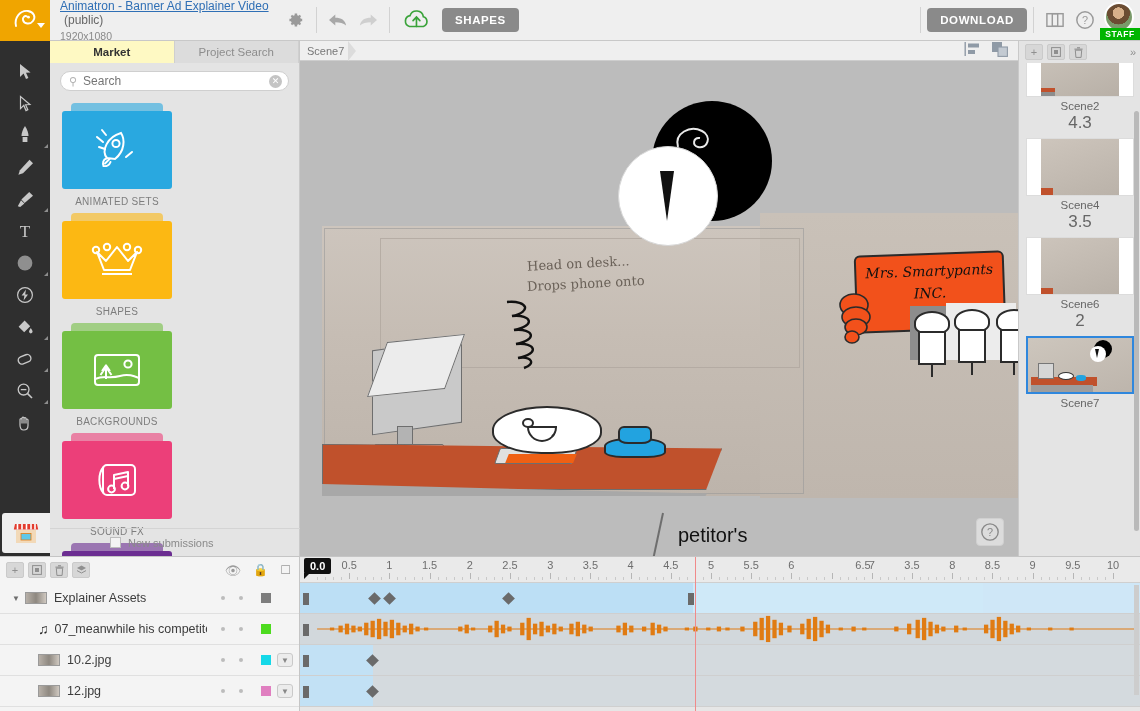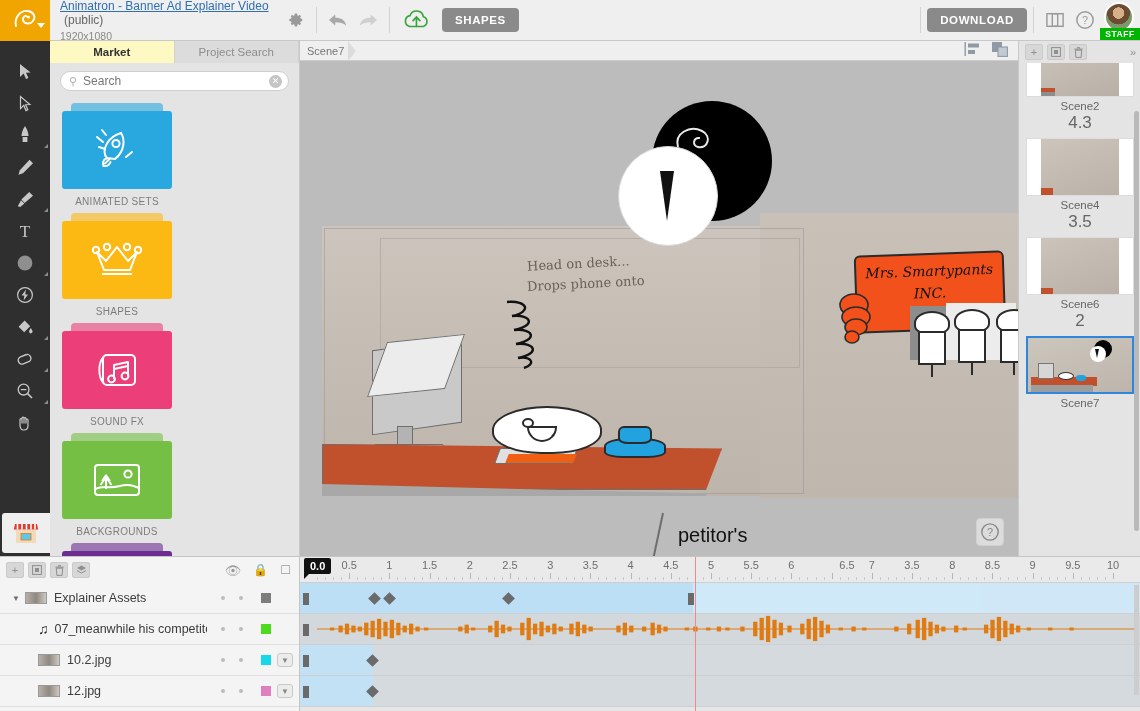--- a/index.html
+++ b/index.html
@@ -448,68 +448,72 @@
                 <circle cx="17" cy="8" r="3.2"></circle>
                 <circle cx="37" cy="8" r="3.2"></circle>
                 <line x1="12" y1="35" x2="42" y2="35"></line>
               </g>
             </svg>
         </div>
         <div class="lbl">SHAPES</div>
       </div>
 
       <div class="cat">
+        <div class="tab-top" style="background:#74bf44"></div>
+        <div class="face" style="background:#74bf44">
+          <svg width="54" height="42" viewBox="0 0 54 42">
+              <g fill="none" stroke="#fff" stroke-width="2" stroke-linejoin="round">
+                <rect x="5" y="6" width="44" height="30" rx="3"></rect>
+                <circle cx="38" cy="15" r="3.6"></circle>
+                <path d="M5 30 C14 26 20 30 30 27 C38 24.6 44 27 49 29"></path>
+                <path d="M16 30 L16 17 M10.5 26 L16 18 L21.5 26 M12 22 L16 16.4 L20 22"></path>
+              </g>
+            </svg>
+        </div>
+        <div class="lbl">BACKGROUNDS</div>
+      </div>
+
+      <div class="cat">
         <div class="tab-top" style="background:#ec3f79"></div>
         <div class="face" style="background:#ec3f79">
           <svg width="54" height="42" viewBox="0 0 54 42">
               <g fill="none" stroke="#fff" stroke-width="2" stroke-linejoin="round">
                 <rect x="13" y="6" width="32" height="30" rx="4"></rect>
                 <path d="M13.5 8 C8 14 8 28 13.5 34"></path>
                 <path d="M24 30 V16 L38 13 V27"></path>
                 <circle cx="21.5" cy="30" r="3.4"></circle>
                 <circle cx="35" cy="27" r="3.4"></circle>
                 <path d="M24 20 L38 17"></path>
               </g>
             </svg>
         </div>
         <div class="lbl">SOUND FX</div>
       </div>
 
       <div class="cat">
-        <div class="tab-top" style="background:#74bf44"></div>
-        <div class="face" style="background:#74bf44">
-          <svg width="54" height="42" viewBox="0 0 54 42">
-              <g fill="none" stroke="#fff" stroke-width="2" stroke-linejoin="round">
-                <rect x="5" y="6" width="44" height="30" rx="3"></rect>
-                <circle cx="38" cy="15" r="3.6"></circle>
-                <path d="M5 30 C14 26 20 30 30 27 C38 24.6 44 27 49 29"></path>
-                <path d="M16 30 L16 17 M10.5 26 L16 18 L21.5 26 M12 22 L16 16.4 L20 22"></path>
-              </g>
-            </svg>
-        </div>
-        <div class="lbl">BACKGROUNDS</div>
-      </div>
-
-      <div class="cat">
         <div class="tab-top" style="background:#6b2d91"></div>
         <div class="face" style="background:#6b2d91">
           <svg width="54" height="42" viewBox="0 0 54 42">
               <g fill="none" stroke="#fff" stroke-width="2" stroke-linejoin="round">
                 <rect x="8" y="6" width="38" height="30" rx="3"></rect>
                 <circle cx="31" cy="23" r="9"></circle>
                 <circle cx="31" cy="23" r="3.4"></circle>
                 <path d="M12 11 L33 19"></path>
                 <path d="M14 24 L14 24.2 M13 30 L19 30 M16 27 L16 33"></path>
               </g>
             </svg>
         </div>
         <div class="lbl">AUDIO TRACKS</div>
       </div>
     </div>
 
+    <div class="newsub">
+      <span class="cb"></span>
+      <span>New submissions</span>
+    </div>
   </div>
 
   <div class="canvasarea">
     <div class="scenebar">
       <span class="crumb">Scene7</span>
       <span class="crumb-arrow"></span>
       <div class="right-icons">
         <span>
           <svg width="16" height="14" viewBox="0 0 16 14">
               <rect x="0.5" y="0" width="1.4" height="14" fill="#8f9aa6"></rect>
@@ -837,21 +841,21 @@
           <div class="tickmin" style="left: 427.08px;"></div>
           <div class="tickmin" style="left: 435.12px;"></div>
           <div class="tickmin" style="left: 443.16px;"></div>
           <div class="tick" style="left: 491.4px;"></div>
           <div class="lab" style="left: 491.4px;">6</div>
           <div class="tickmin" style="left: 459.24px;"></div>
           <div class="tickmin" style="left: 467.28px;"></div>
           <div class="tickmin" style="left: 475.32px;"></div>
           <div class="tickmin" style="left: 483.36px;"></div>
           <div class="tick" style="left: 531.6px;"></div>
-          <div class="lab" style="left: 547px;">6.5</div>
+          <div class="lab" style="left: 563px;">6.5</div>
           <div class="tickmin" style="left: 499.44px;"></div>
           <div class="tickmin" style="left: 507.48px;"></div>
           <div class="tickmin" style="left: 515.52px;"></div>
           <div class="tickmin" style="left: 523.56px;"></div>
           <div class="tick" style="left: 571.8px;"></div>
           <div class="lab" style="left: 571.8px;">7</div>
           <div class="tickmin" style="left: 539.64px;"></div>
           <div class="tickmin" style="left: 547.68px;"></div>
           <div class="tickmin" style="left: 555.72px;"></div>
           <div class="tickmin" style="left: 563.76px;"></div>

